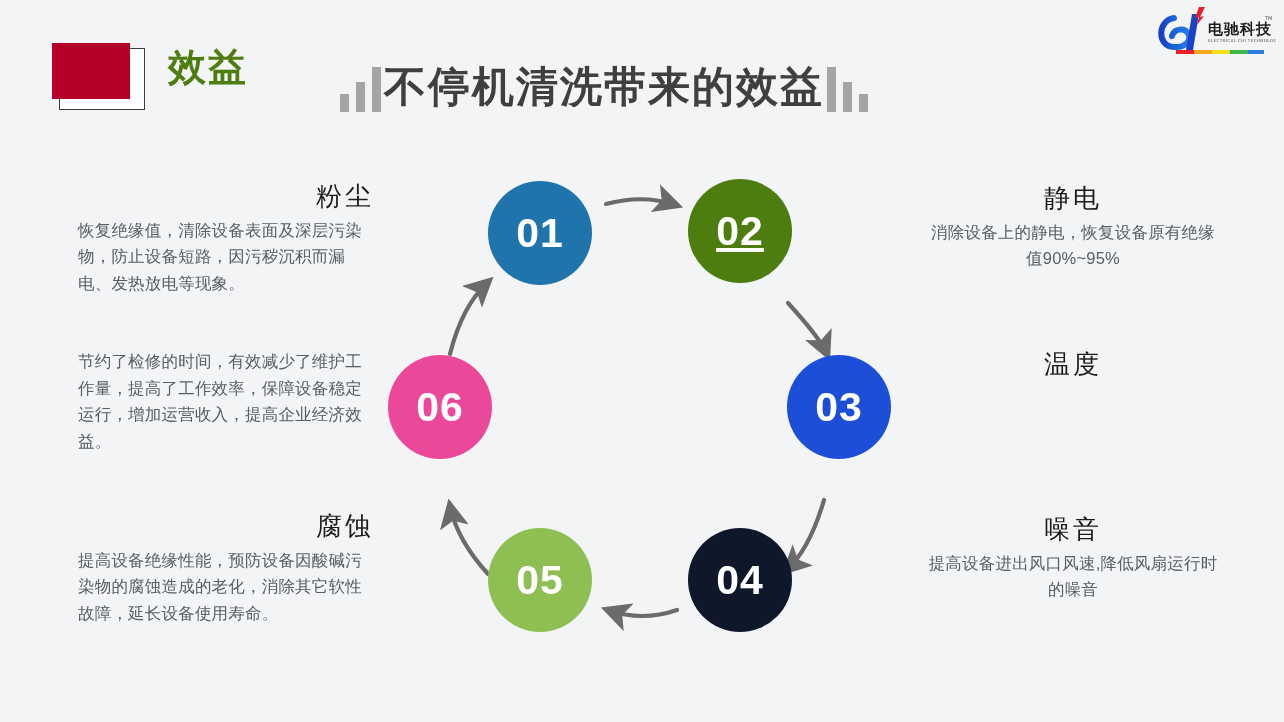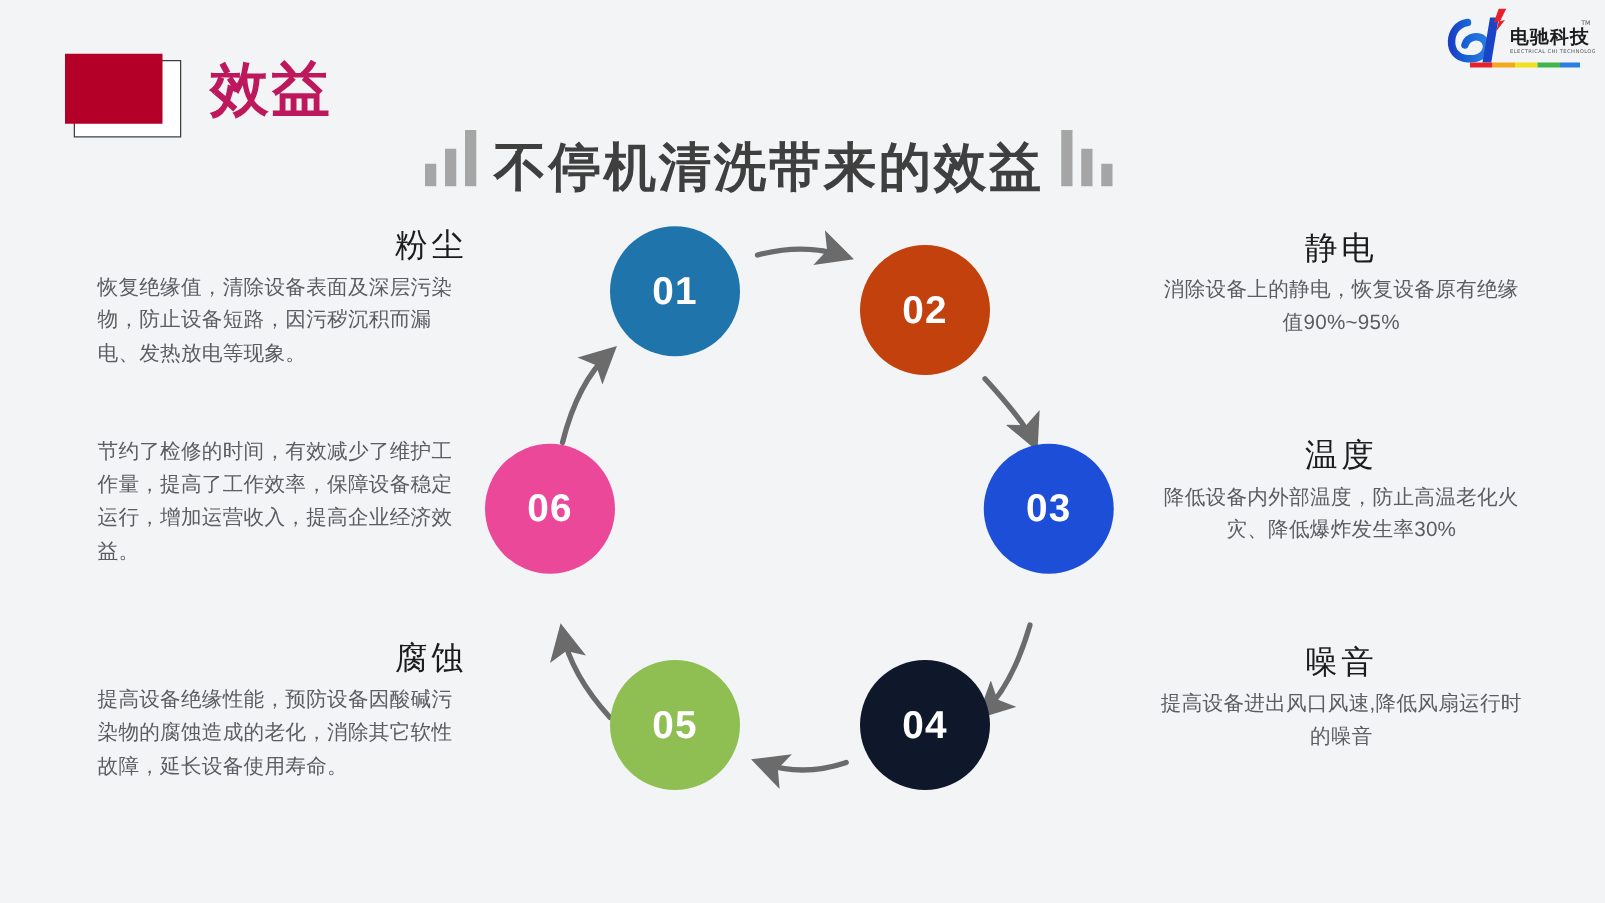--- a/index.html
+++ b/index.html
@@ -34,35 +34,33 @@
     height: 60px;
     border: 1.5px solid #3d3d3d;
     background: #ffffff;
     z-index: 2;
   }
   .hdr-kicker {
     position: absolute;
     left: 168px;
     top: 48px;
     font-family: "DejaVu Serif", "Liberation Serif", serif;
-    font-size: 47px;
+    font-size: 38px;
     font-weight: 700;
-    color: #be185d;
+    color: #4d7c0f;
     letter-spacing: 2px;
     line-height: 1;
   }
 
   .title-wrap {
     position: absolute;
     left: 340px;
     top: 66px;
     display: flex;
-    align-items: flex-end;
-    gap: 14px;
-    margin-top: 37px;
+    gap: 3px;
   }
   .bars {
     display: flex;
     align-items: flex-end;
     gap: 7px;
     height: 46px;
     padding-bottom: 6px;
   }
   .bars span {
     display: block;
@@ -104,27 +102,27 @@
   }
   .node {
     position: absolute;
     width: 104px;
     height: 104px;
     border-radius: 50%;
     display: flex;
     align-items: center;
     justify-content: center;
     color: #ffffff;
-    font-size: 31px;
+    font-size: 41px;
     font-weight: 700;
     letter-spacing: 1px;
     text-align: right;
   }
   .n01 { left: 108px; top: 11px;  background: #1f74ab; }
-  .n02 { left: 308px; top: 26px;  background: #c2410c; }
+  .n02 { left: 308px; top: 9px;  background: #4d7c0f; text-decoration: underline; }
   .n03 { left: 407px; top: 185px; background: #1d4ed8; }
   .n04 { left: 308px; top: 358px; background: #0f172a; }
   .n05 { left: 108px; top: 358px; background: #8fbf53; }
   .n06 { left: 8px;   top: 185px; background: #ec4899; }
 
   .arrows {
     position: absolute;
     left: 0;
     top: 0;
     width: 520px;
@@ -261,19 +259,18 @@
   <p>提高设备绝缘性能，预防设备因酸碱污染物的腐蚀造成的老化，消除其它软性故障，延长设备使用寿命。</p>
 </div>
 
 <div class="block right b-static">
   <h3>静电</h3>
   <p>消除设备上的静电，恢复设备原有绝缘值90%~95%</p>
 </div>
 
 <div class="block right b-temp">
   <h3>温度</h3>
-  <p>降低设备内外部温度，防止高温老化火灾、降低爆炸发生率30%</p>
 </div>
 
 <div class="block right b-noise">
   <h3>噪音</h3>
   <p>提高设备进出风口风速,降低风扇运行时的噪音</p>
 </div>
 
 </body></html>

